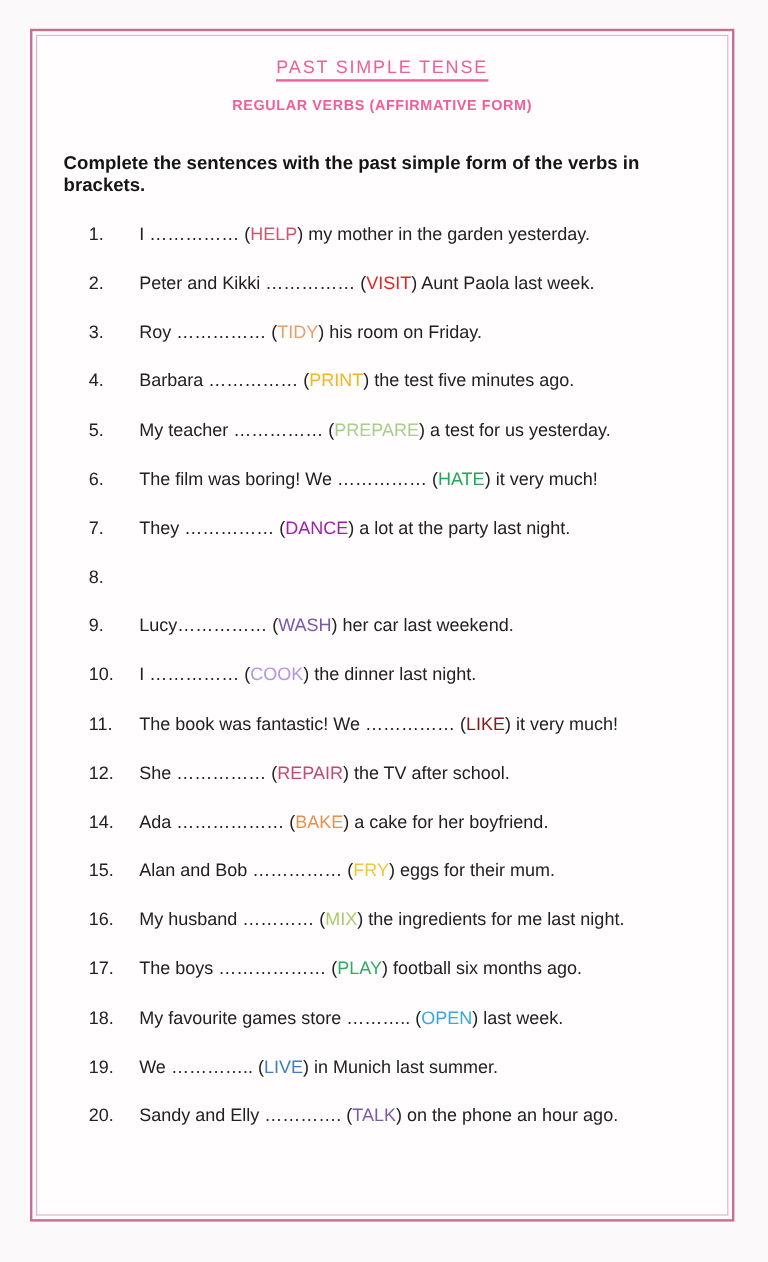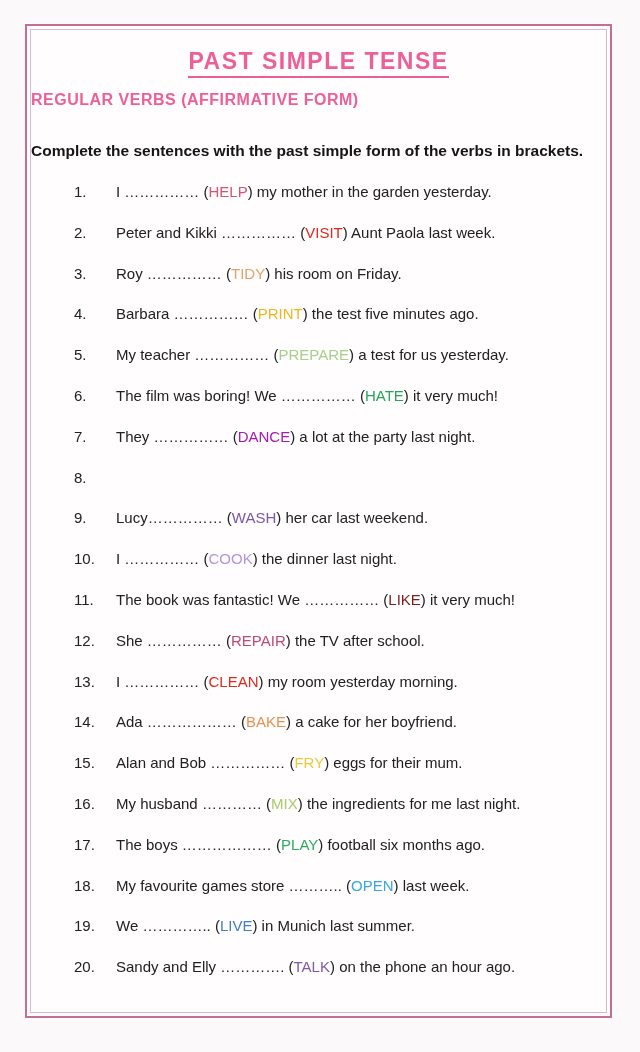--- a/index.html
+++ b/index.html
@@ -22,36 +22,37 @@
     position: absolute;
     inset: 3px;
     border: 1px solid #ddb6ca;
   }
   .title {
     margin-top: 18px;
     text-align: center;
   }
   .title span {
     display: inline-block;
-    font-size: 23px;
-    font-weight: bold;
+    font-size: 15px;
+    font-weight: normal;
     letter-spacing: 1.5px;
     color: #ee5f97;
     border-bottom: 2px solid #ee5f97;
     padding-bottom: 1px;
   }
   .subtitle {
     margin-top: 13px;
-    font-size: 16px;
+    text-align: center;
+    font-size: 12px;
     font-weight: bold;
     letter-spacing: 0.5px;
     color: #ee5f97;
   }
   .instruction {
-    margin: 33px 8px 0 0;
+    margin: 33px 8px 0 22px;
     font-size: 15.5px;
     font-weight: bold;
     color: #151515;
   }
   .exercise-list {
     list-style: none;
     margin: 23px 0 0 0;
     padding: 0 10px 0 43px;
   }
   .row {
@@ -131,24 +132,20 @@
   <li class="row">
     <span class="num">11.</span>
     <span class="sentence"><span>The book was fantastic! We …………… (</span><span class="verb" style="color: #7f1d1d; text-align: center;">LIKE</span><span>) it very much!</span></span>
   </li>
 
   <li class="row">
     <span class="num">12.</span>
     <span class="sentence"><span>She …………… (</span><span class="verb" style="color: rgb(192, 74, 116);">REPAIR</span><span>) the TV after school.</span></span>
   </li>
 
-  <li class="row">
-    <span class="num">13.</span>
-    <span class="sentence"><span>I …………… (</span><span class="verb" style="color: rgb(224, 42, 28);">CLEAN</span><span>) my room yesterday morning.</span></span>
-  </li>
 
   <li class="row">
     <span class="num">14.</span>
     <span class="sentence"><span>Ada ……………… (</span><span class="verb" style="color: rgb(232, 145, 78);">BAKE</span><span>) a cake for her boyfriend.</span></span>
   </li>
 
   <li class="row">
     <span class="num">15.</span>
     <span class="sentence"><span>Alan and Bob …………… (</span><span class="verb" style="color: rgb(236, 201, 60);">FRY</span><span>) eggs for their mum.</span></span>
   </li>

